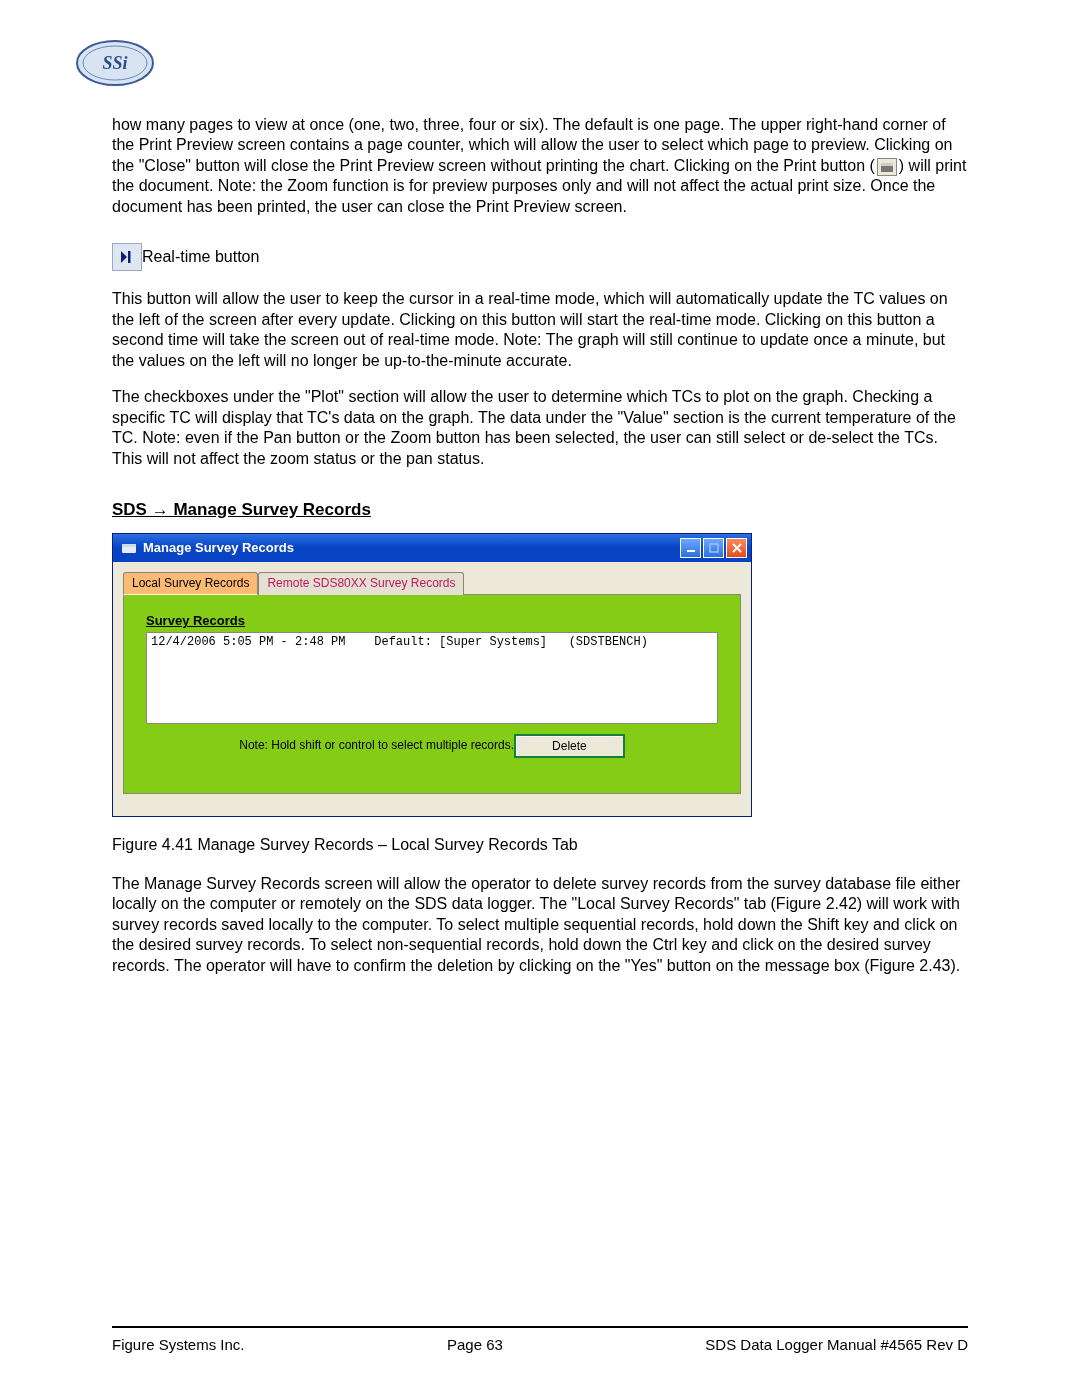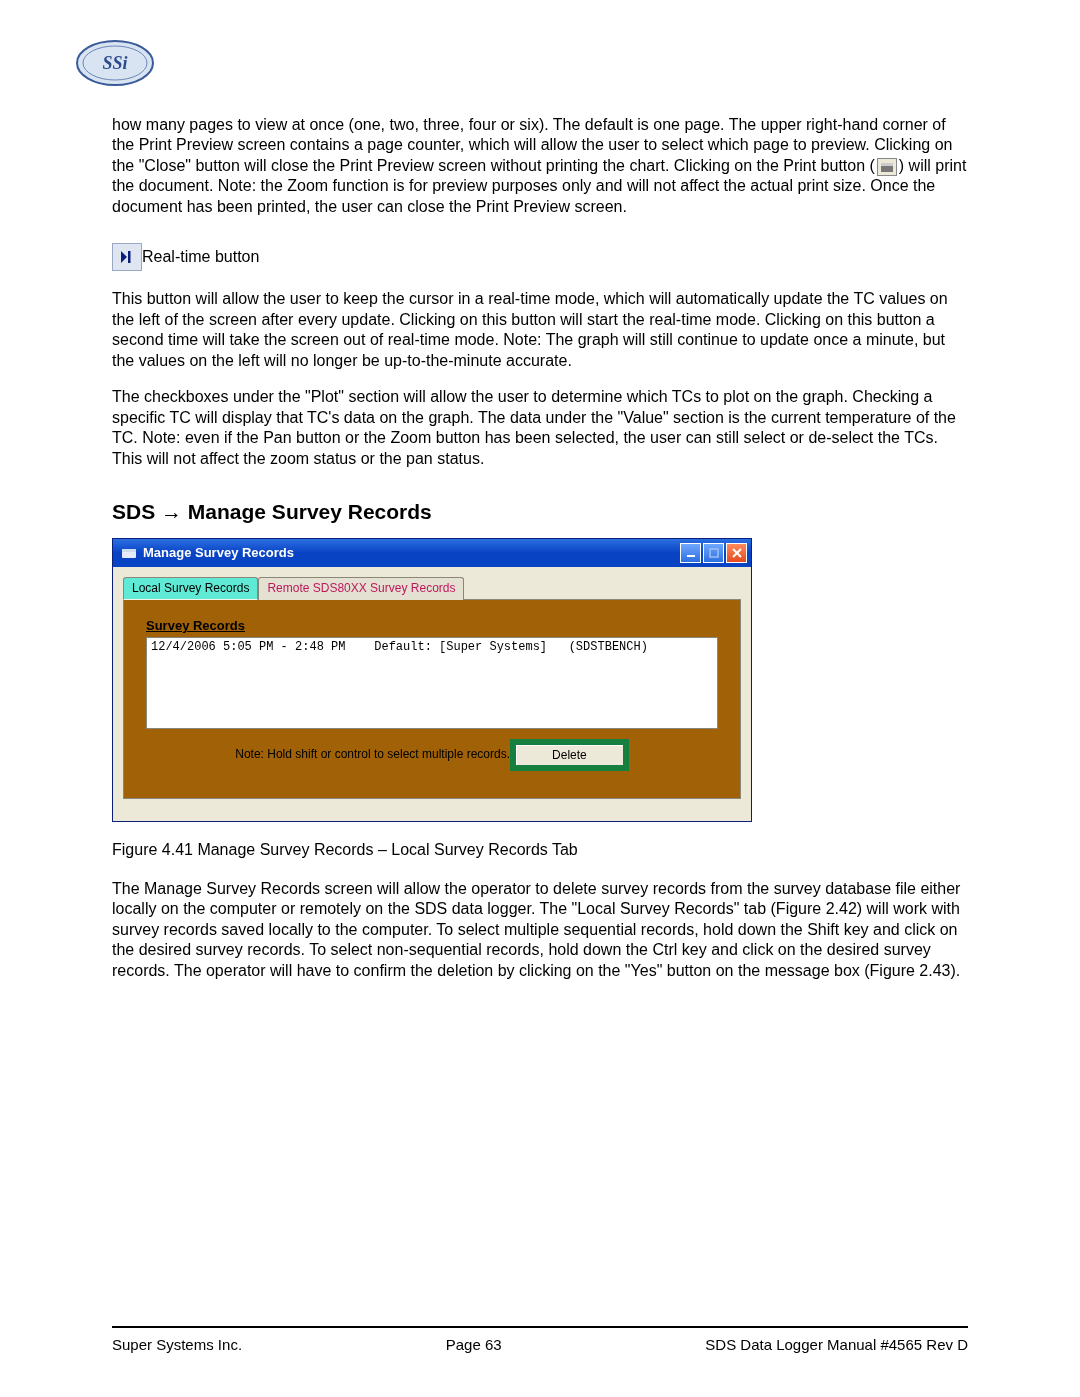--- a/index.html
+++ b/index.html
@@ -58,21 +58,22 @@
     height: 28px;
     background: #dfe6f2;
     border: 1px solid #9aa8c4;
     display: flex;
     align-items: center;
     justify-content: center;
   }
   .realtime-btn svg { width: 16px; height: 16px; }
   .section-heading {
     font-weight: bold;
-    font-size: 21px;
+    text-decoration: underline;
+    font-size: 17px;
     margin: 30px 0 12px 0;
   }
   
   .win-wrap {
     width: 640px;
     margin: 8px 0 18px 0;
     border: 1px solid #0a1f7a;
   }
   .titlebar {
     height: 28px;
@@ -114,29 +115,29 @@
   }
   .tab {
     font-size: 12px;
     padding: 3px 8px 3px 8px;
     background: #ece9d8;
     border: 1px solid #8a867a;
     border-bottom: none;
     border-radius: 3px 3px 0 0;
   }
   .tab.active {
-    background: #5eead4;
+    background: #fdba74;
     font-weight: normal;
     position: relative;
     border-bottom: 1px solid #f5f3ea;
   }
   .tab:not(.active) { background: #e4e1d2; color: #be185d; }
   .tab-panel {
     border: 1px solid #8a867a;
-    background: #a16207;
+    background: #84cc16;
     padding: 18px 22px 14px 22px;
     min-height: 200px;
     position: relative;
   }
   .records-label {
     font-size: 13px;
     text-decoration: underline;
     font-weight: bold;
     margin-bottom: 2px;
   }
@@ -154,21 +155,21 @@
     display: flex;
     align-items: center;
     justify-content: center;
     margin-top: 10px;
   }
   .note-text { font-size: 12px; }
   .delete-btn {
     font-size: 12px;
     padding: 3px 36px;
     background: #ece9d8;
-    border: 6px solid #15803d;
+    border: 2px solid #15803d;
     box-shadow: inset 1px 1px 0 #fff;
   }
   .caption { margin: 12px 0 18px 0; }
   .page-footer {
     position: absolute;
     left: 112px; right: 112px;
     bottom: 44px;
   }
   .footer-rule {
     border: none;
@@ -260,19 +261,19 @@
 
     <p class="caption">Figure 4.41 Manage Survey Records – Local Survey Records Tab</p>
 
     <p class="para">The Manage Survey Records screen will allow the operator to delete survey records from the survey database file either locally on the computer or remotely on the SDS data logger.  The "Local Survey Records" tab (Figure 2.42) will work with survey records saved locally to the computer.  To select multiple sequential records, hold down the Shift key and click on the desired survey records.  To select non-sequential records, hold down the Ctrl key and click on the desired survey records.  The operator will have to confirm the deletion by clicking on the "Yes" button on the message box (Figure 2.43).</p>
 
   </div>
 
   <div class="page-footer">
     <hr class="footer-rule">
     <div class="footer-row">
-      <span>Super Systems Inc.</span>
+      <span>Figure Systems Inc.</span>
       <span>Page 63</span>
       <span>SDS Data Logger Manual #4565 Rev D</span>
     </div>
   </div>
 
 </div>
 
 </body></html>

